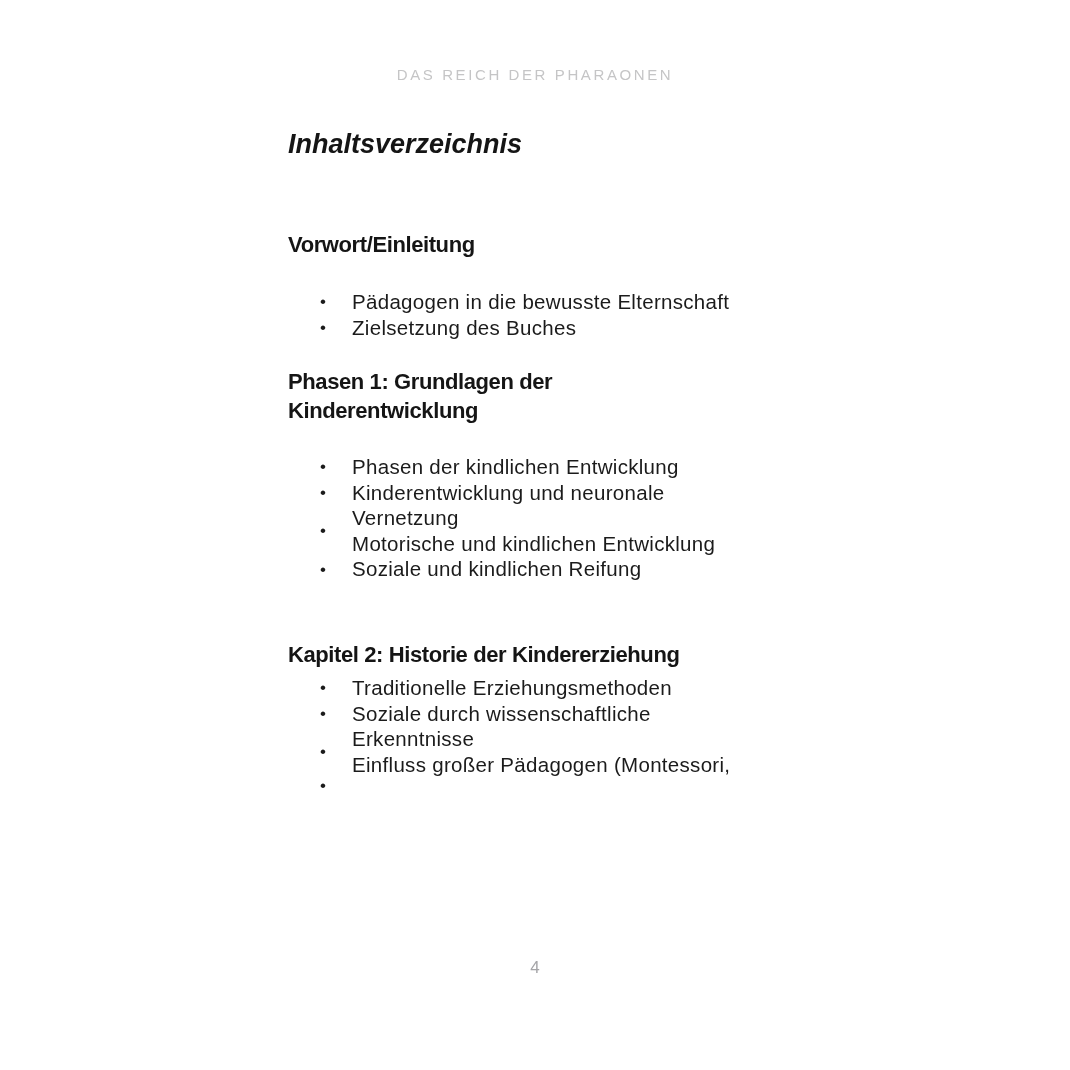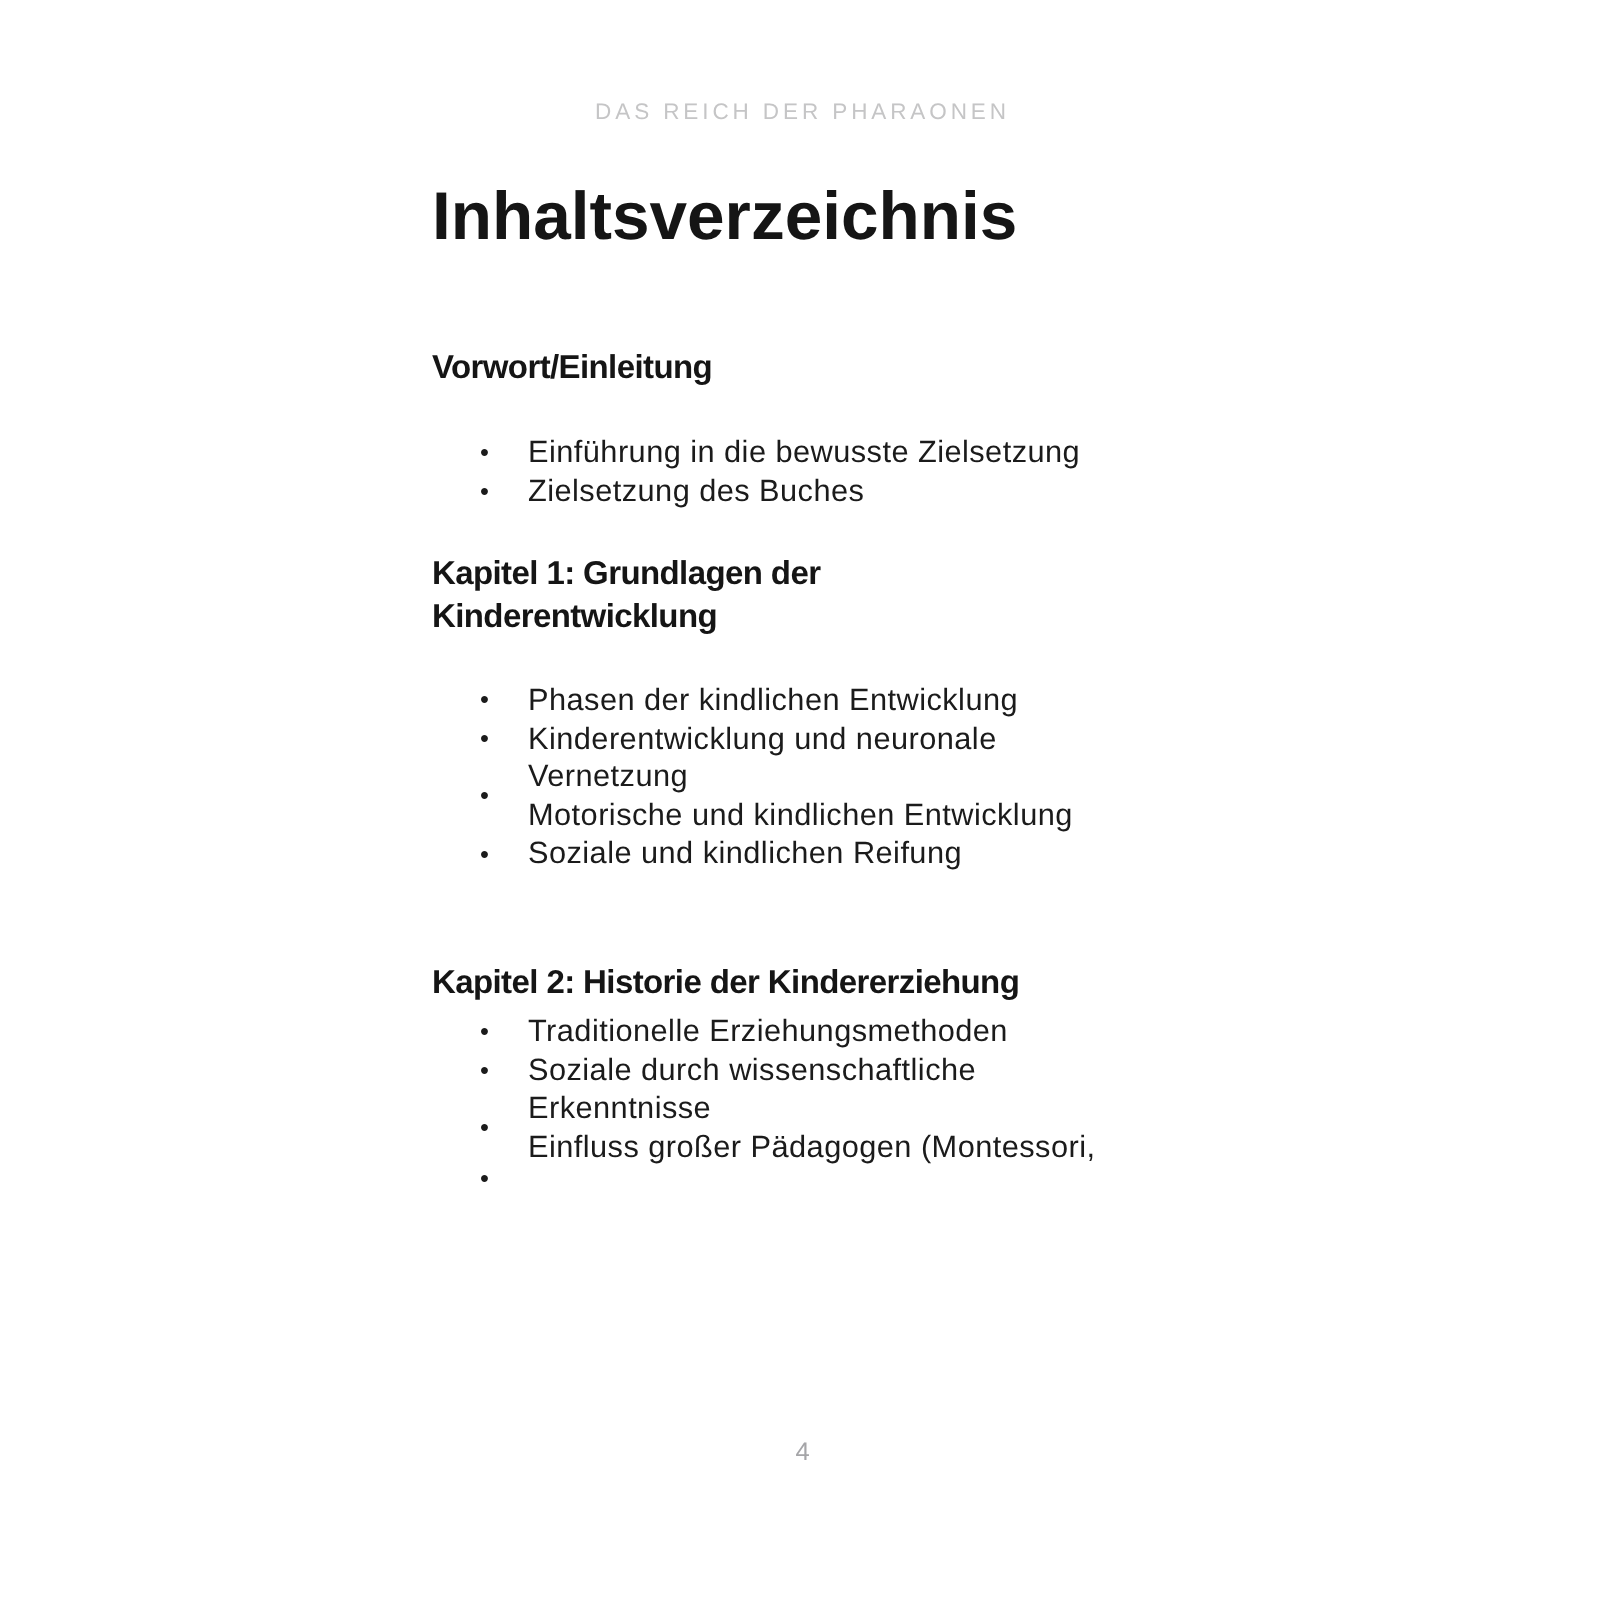--- a/index.html
+++ b/index.html
@@ -26,25 +26,26 @@
     font-size: 15px;
     line-height: 20px;
     letter-spacing: 2.6px;
     color: #c5c5c6;
     font-weight: 400;
   }
   .doc-title {
     position: absolute;
     top: 123px;
     left: 288px;
-    font-size: 45px;
+    font-size: 27px;
     line-height: 42px;
     font-weight: 700;
     color: #151515;
     margin: 0;
+    font-style: italic;
   }
   .sec-heading {
     position: absolute;
     left: 288px;
     margin: 0;
     font-size: 22px;
     line-height: 29px;
     font-weight: 700;
     letter-spacing: -0.4px;
     color: #151515;
@@ -104,29 +105,29 @@
 
   <div class="running-header">DAS REICH DER PHARAONEN</div>
 
   <h1 class="doc-title">Inhaltsverzeichnis</h1>
 
   <h2 class="sec-heading h-vorwort">Vorwort/Einleitung</h2>
 
   <ul class="toc-list l-vorwort">
     <li class="toc-li">
       <span class="li-bullet">•</span>
-      <span class="li-text">Einführung in die bewusste Zielsetzung</span>
+      <span class="li-text">Pädagogen in die bewusste Elternschaft</span>
     </li>
     <li class="toc-li">
       <span class="li-bullet">•</span>
       <span class="li-text">Zielsetzung des Buches</span>
     </li>
   </ul>
 
-  <h2 class="sec-heading h-kapitel1">Kapitel 1: Grundlagen der
+  <h2 class="sec-heading h-kapitel1">Phasen 1: Grundlagen der
 Kinderentwicklung</h2>
 
   <ul class="toc-list l-kapitel1">
     <li class="toc-li">
       <span class="li-bullet">•</span>
       <span class="li-text">Phasen der kindlichen Entwicklung</span>
     </li>
     <li class="toc-li">
       <span class="li-bullet">•</span>
       <span class="li-text">Kinderentwicklung und neuronale</span>

